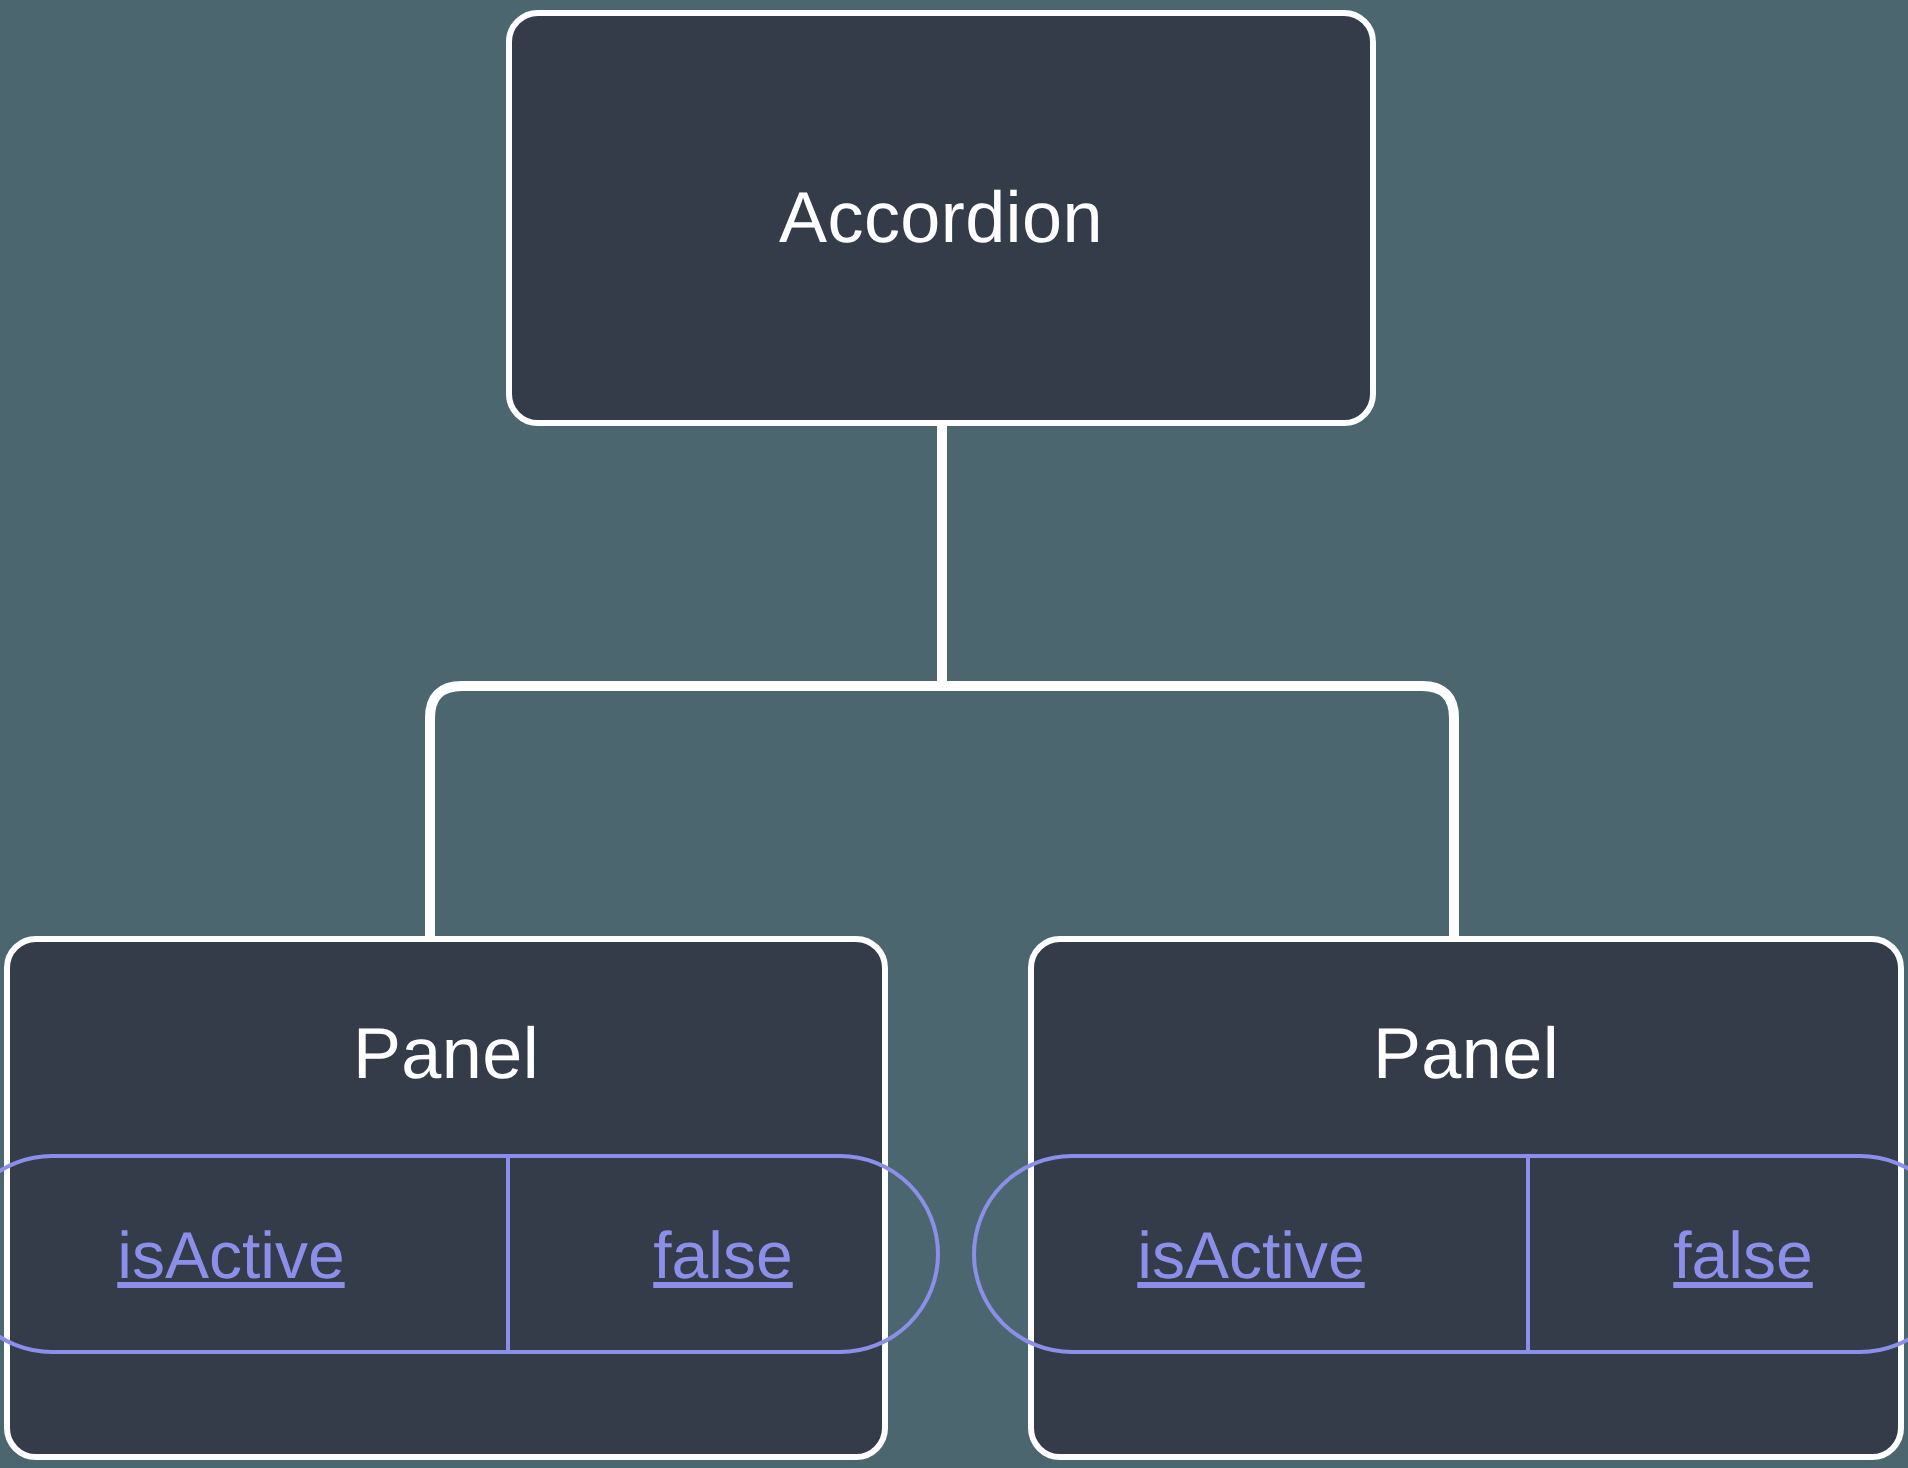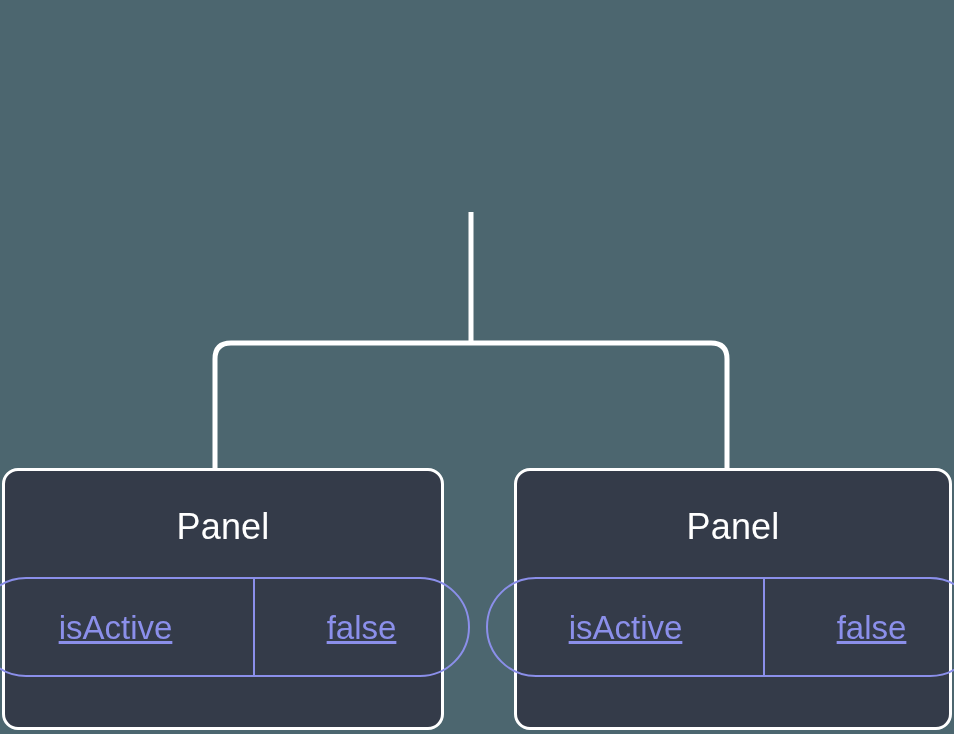--- a/index.html
+++ b/index.html
@@ -119,20 +119,23 @@
 
   <svg id="edges" viewBox="0 0 954 734">
 
     <path d="M 471 212 L 471 343" fill="none" stroke="#ffffff" stroke-width="5"></path>
 
     <path d="M 471 343 L 231 343 Q 215 343 215 359 L 215 470" fill="none" stroke="#ffffff" stroke-width="5" stroke-linecap="butt"></path>
 
     <path d="M 471 343 L 711 343 Q 727 343 727 359 L 727 470" fill="none" stroke="#ffffff" stroke-width="5" stroke-linecap="butt"></path>
   </svg>
 
+  <div class="node node-root">
+    <div class="node-title">Accordion</div>
+  </div>
 
   <div class="node node-child-left">
     <div class="node-title">Panel</div>
     <div class="pill">
       <div class="pill-left pill-left-w">
         <span class="pill-text">isActive</span>
       </div>
       <div class="pill-divider"></div>
       <div class="pill-right pill-right-w">
         <span class="pill-text">false</span>

